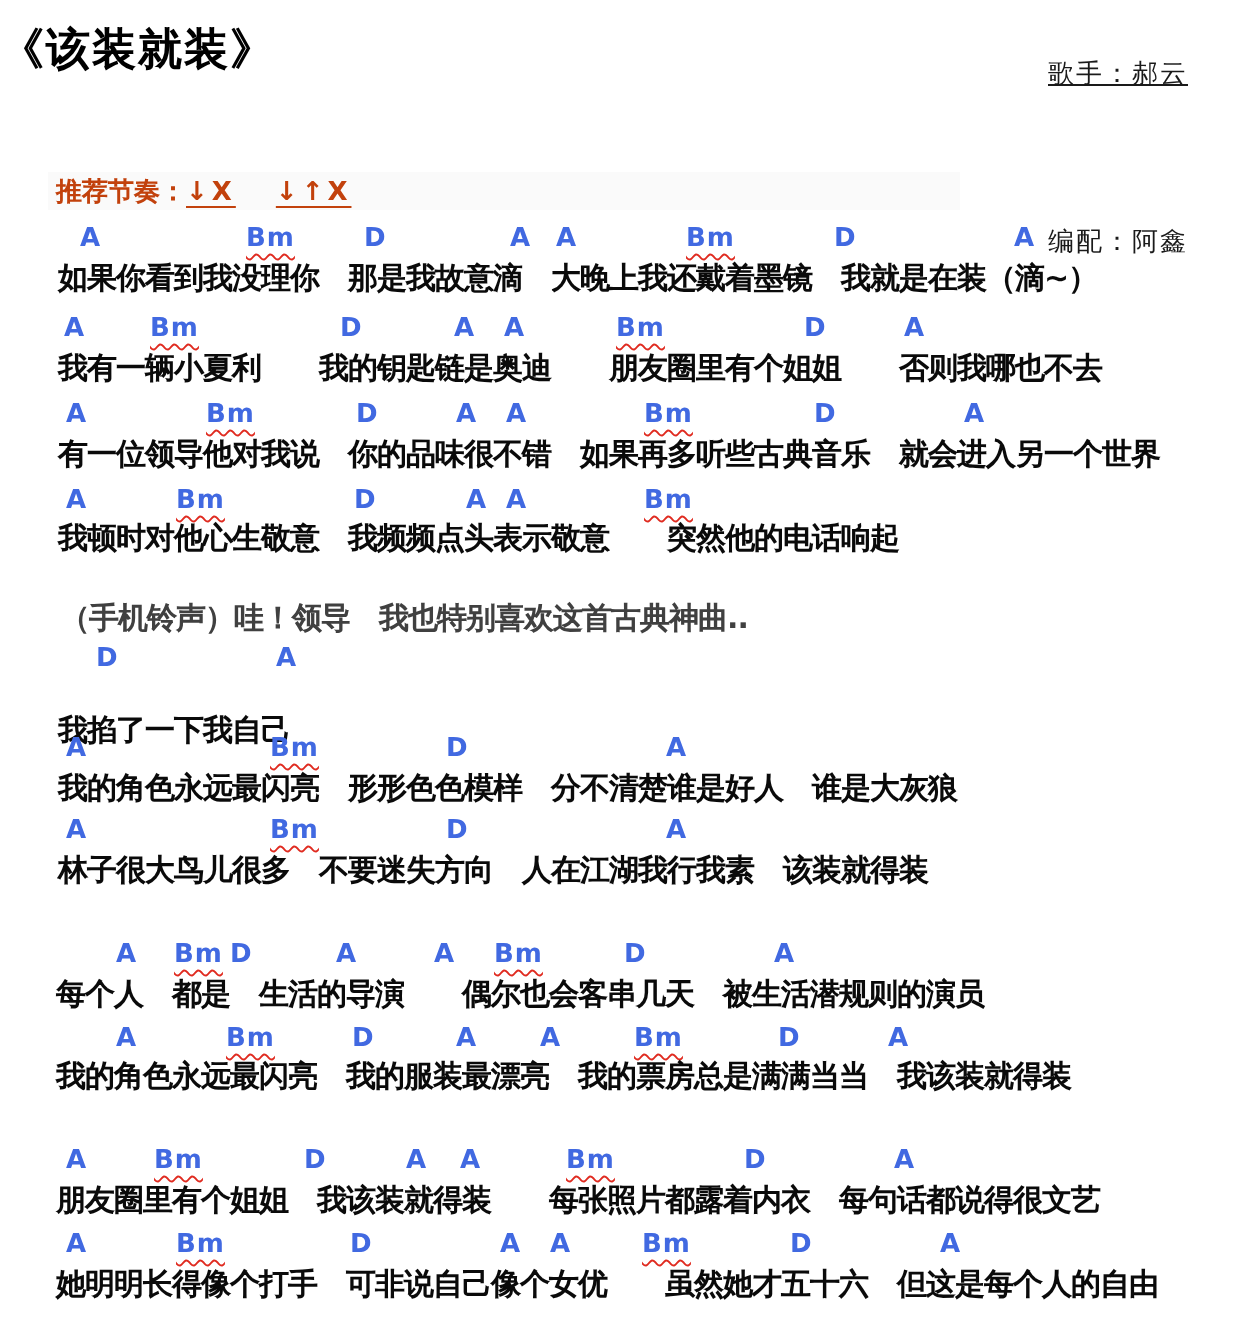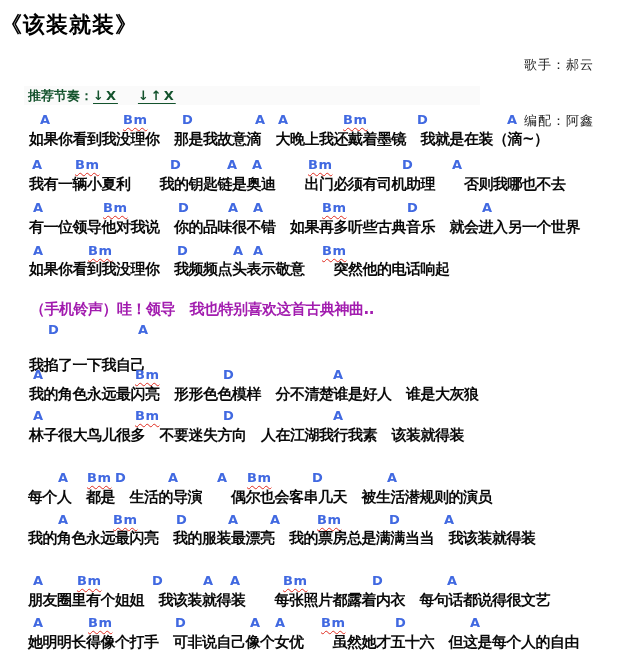--- a/index.html
+++ b/index.html
@@ -15,21 +15,21 @@
     position:absolute;top:10px;left:0;width:620px;
     text-align:left;
     font-size:22px;font-weight:700;letter-spacing:1px;
   }
   .credit{
     position:absolute;right:26px;
     font-size:13px;color:#1a1a1a;letter-spacing:1px;
   }
   .rhythm-row{
     position:absolute;top:87px;left:28px;
-    font-size:13px;font-weight:700;color:#14532d;
+    font-size:13px;font-weight:700;color:#c2410c;
   }
   .rhythm-band{
     position:absolute;top:86px;left:24px;width:456px;height:19px;
     background:#f6f6f6;
   }
   .rhythm-pattern{
     display:inline-block;
     margin-right:20px;
     text-decoration:underline;
     text-underline-offset:3px;
@@ -52,38 +52,38 @@
     text-underline-offset:3px;
   }
   .lyric{
     position:absolute;
     font-size:15px;font-weight:700;color:#0a0a0a;
     letter-spacing:-0.5px;
     white-space:pre;
   }
   .spoken{
     position:absolute;
-    font-size:15px;font-weight:700;color:#a21caf;
+    font-size:15px;font-weight:700;color:#404040;
     letter-spacing:-0.5px;
     white-space:pre;
   }
   .artifact{
     position:absolute;background:#fafafa;
   }
 </style>
 </head>
 <body>
 
 <div class="page">
 
   <div class="rhythm-band artifact"></div>
 
   <div class="title">《该装就装》</div>
 
-  <div class="credit" style="top:56px;">歌手：郝云</div>
+  <div class="credit" style="top:28px;text-decoration:underline;">歌手：郝云</div>
   <div class="credit" style="top:64px;margin-top:48px;">编配：阿鑫</div>
 
   <div class="rhythm-row">
     <span>推荐节奏：</span><span class="rhythm-pattern">↓X</span><span class="rhythm-pattern">↓↑X</span>
   </div>
 
 
   <div id="song-body">
       <span class="chord" style="top: 112px; left: 40px; color: rgb(65, 105, 225);">A</span>
       <span class="chord sq" style="top: 112px; left: 123px; color: rgb(65, 105, 225);">Bm</span>
@@ -95,37 +95,37 @@
       <span class="chord" style="top: 112px; left: 507px; color: rgb(65, 105, 225);">A</span>
       <div class="lyric" style="top: 130px; left: 29px;">如果你看到我没理你　那是我故意滴　大晚上我还戴着墨镜　我就是在装（滴~）</div>
       <span class="chord" style="top: 157px; left: 32px; color: rgb(65, 105, 225);">A</span>
       <span class="chord sq" style="top: 157px; left: 75px; color: rgb(65, 105, 225);">Bm</span>
       <span class="chord" style="top: 157px; left: 170px; color: rgb(65, 105, 225);">D</span>
       <span class="chord" style="top: 157px; left: 227px; color: rgb(65, 105, 225);">A</span>
       <span class="chord" style="top: 157px; left: 252px; color: rgb(65, 105, 225);">A</span>
       <span class="chord sq" style="top: 157px; left: 308px; color: rgb(65, 105, 225);">Bm</span>
       <span class="chord" style="top: 157px; left: 402px; color: rgb(65, 105, 225);">D</span>
       <span class="chord" style="top: 157px; left: 452px; color: rgb(65, 105, 225);">A</span>
-      <div class="lyric" style="top: 175px; left: 29px;">我有一辆小夏利　　我的钥匙链是奥迪　　出门必须有司机助理　　否则我哪也不去</div>
+      <div class="lyric" style="top: 175px; left: 29px;">我有一辆小夏利　　我的钥匙链是奥迪　　朋友圈里有个姐姐　　否则我哪也不去</div>
       <span class="chord" style="top: 200px; left: 33px; color: rgb(65, 105, 225);">A</span>
       <span class="chord sq" style="top: 200px; left: 103px; color: rgb(65, 105, 225);">Bm</span>
       <span class="chord" style="top: 200px; left: 178px; color: rgb(65, 105, 225);">D</span>
       <span class="chord" style="top: 200px; left: 228px; color: rgb(65, 105, 225);">A</span>
       <span class="chord" style="top: 200px; left: 253px; color: rgb(65, 105, 225);">A</span>
       <span class="chord sq" style="top: 200px; left: 322px; color: rgb(65, 105, 225);">Bm</span>
       <span class="chord" style="top: 200px; left: 407px; color: rgb(65, 105, 225);">D</span>
       <span class="chord" style="top: 200px; left: 482px; color: rgb(65, 105, 225);">A</span>
       <div class="lyric" style="top: 218px; left: 29px; font-family: Liberation Mono, monospace;">有一位领导他对我说　你的品味很不错　如果再多听些古典音乐　就会进入另一个世界</div>
       <span class="chord" style="top: 243px; left: 33px; color: rgb(65, 105, 225);">A</span>
       <span class="chord sq" style="top: 243px; left: 88px; color: rgb(65, 105, 225);">Bm</span>
       <span class="chord" style="top: 243px; left: 177px; color: rgb(65, 105, 225);">D</span>
       <span class="chord" style="top: 243px; left: 233px; color: rgb(65, 105, 225);">A</span>
       <span class="chord" style="top: 243px; left: 253px; color: rgb(65, 105, 225);">A</span>
       <span class="chord sq" style="top: 243px; left: 322px; color: rgb(65, 105, 225);">Bm</span>
-      <div class="lyric" style="top: 260px; left: 29px;">如果你看到我没理你　我频频点头表示敬意　　突然他的电话响起</div>
+      <div class="lyric" style="top: 260px; left: 29px;">我顿时对他心生敬意　我频频点头表示敬意　　突然他的电话响起</div>
       <div class="spoken" style="top: 300px; left: 30px;">（手机铃声）哇！领导　我也特别喜欢这首古典神曲..</div>
       <span class="chord" style="top: 322px; left: 48px; color: rgb(65, 105, 225);">D</span>
       <span class="chord" style="top: 322px; left: 138px; color: rgb(65, 105, 225);">A</span>
       <div class="lyric" style="top: 340px; left: 29px; margin-top: 16px;">我掐了一下我自己</div>
       <span class="chord" style="top: 367px; left: 33px; color: rgb(65, 105, 225);">A</span>
       <span class="chord sq" style="top: 367px; left: 135px; color: rgb(65, 105, 225);">Bm</span>
       <span class="chord" style="top: 367px; left: 223px; color: rgb(65, 105, 225);">D</span>
       <span class="chord" style="top: 367px; left: 333px; color: rgb(65, 105, 225);">A</span>
       <div class="lyric" style="top: 385px; left: 29px;">我的角色永远最闪亮　形形色色模样　分不清楚谁是好人　谁是大灰狼</div>
       <span class="chord" style="top: 408px; left: 33px; color: rgb(65, 105, 225);">A</span>

